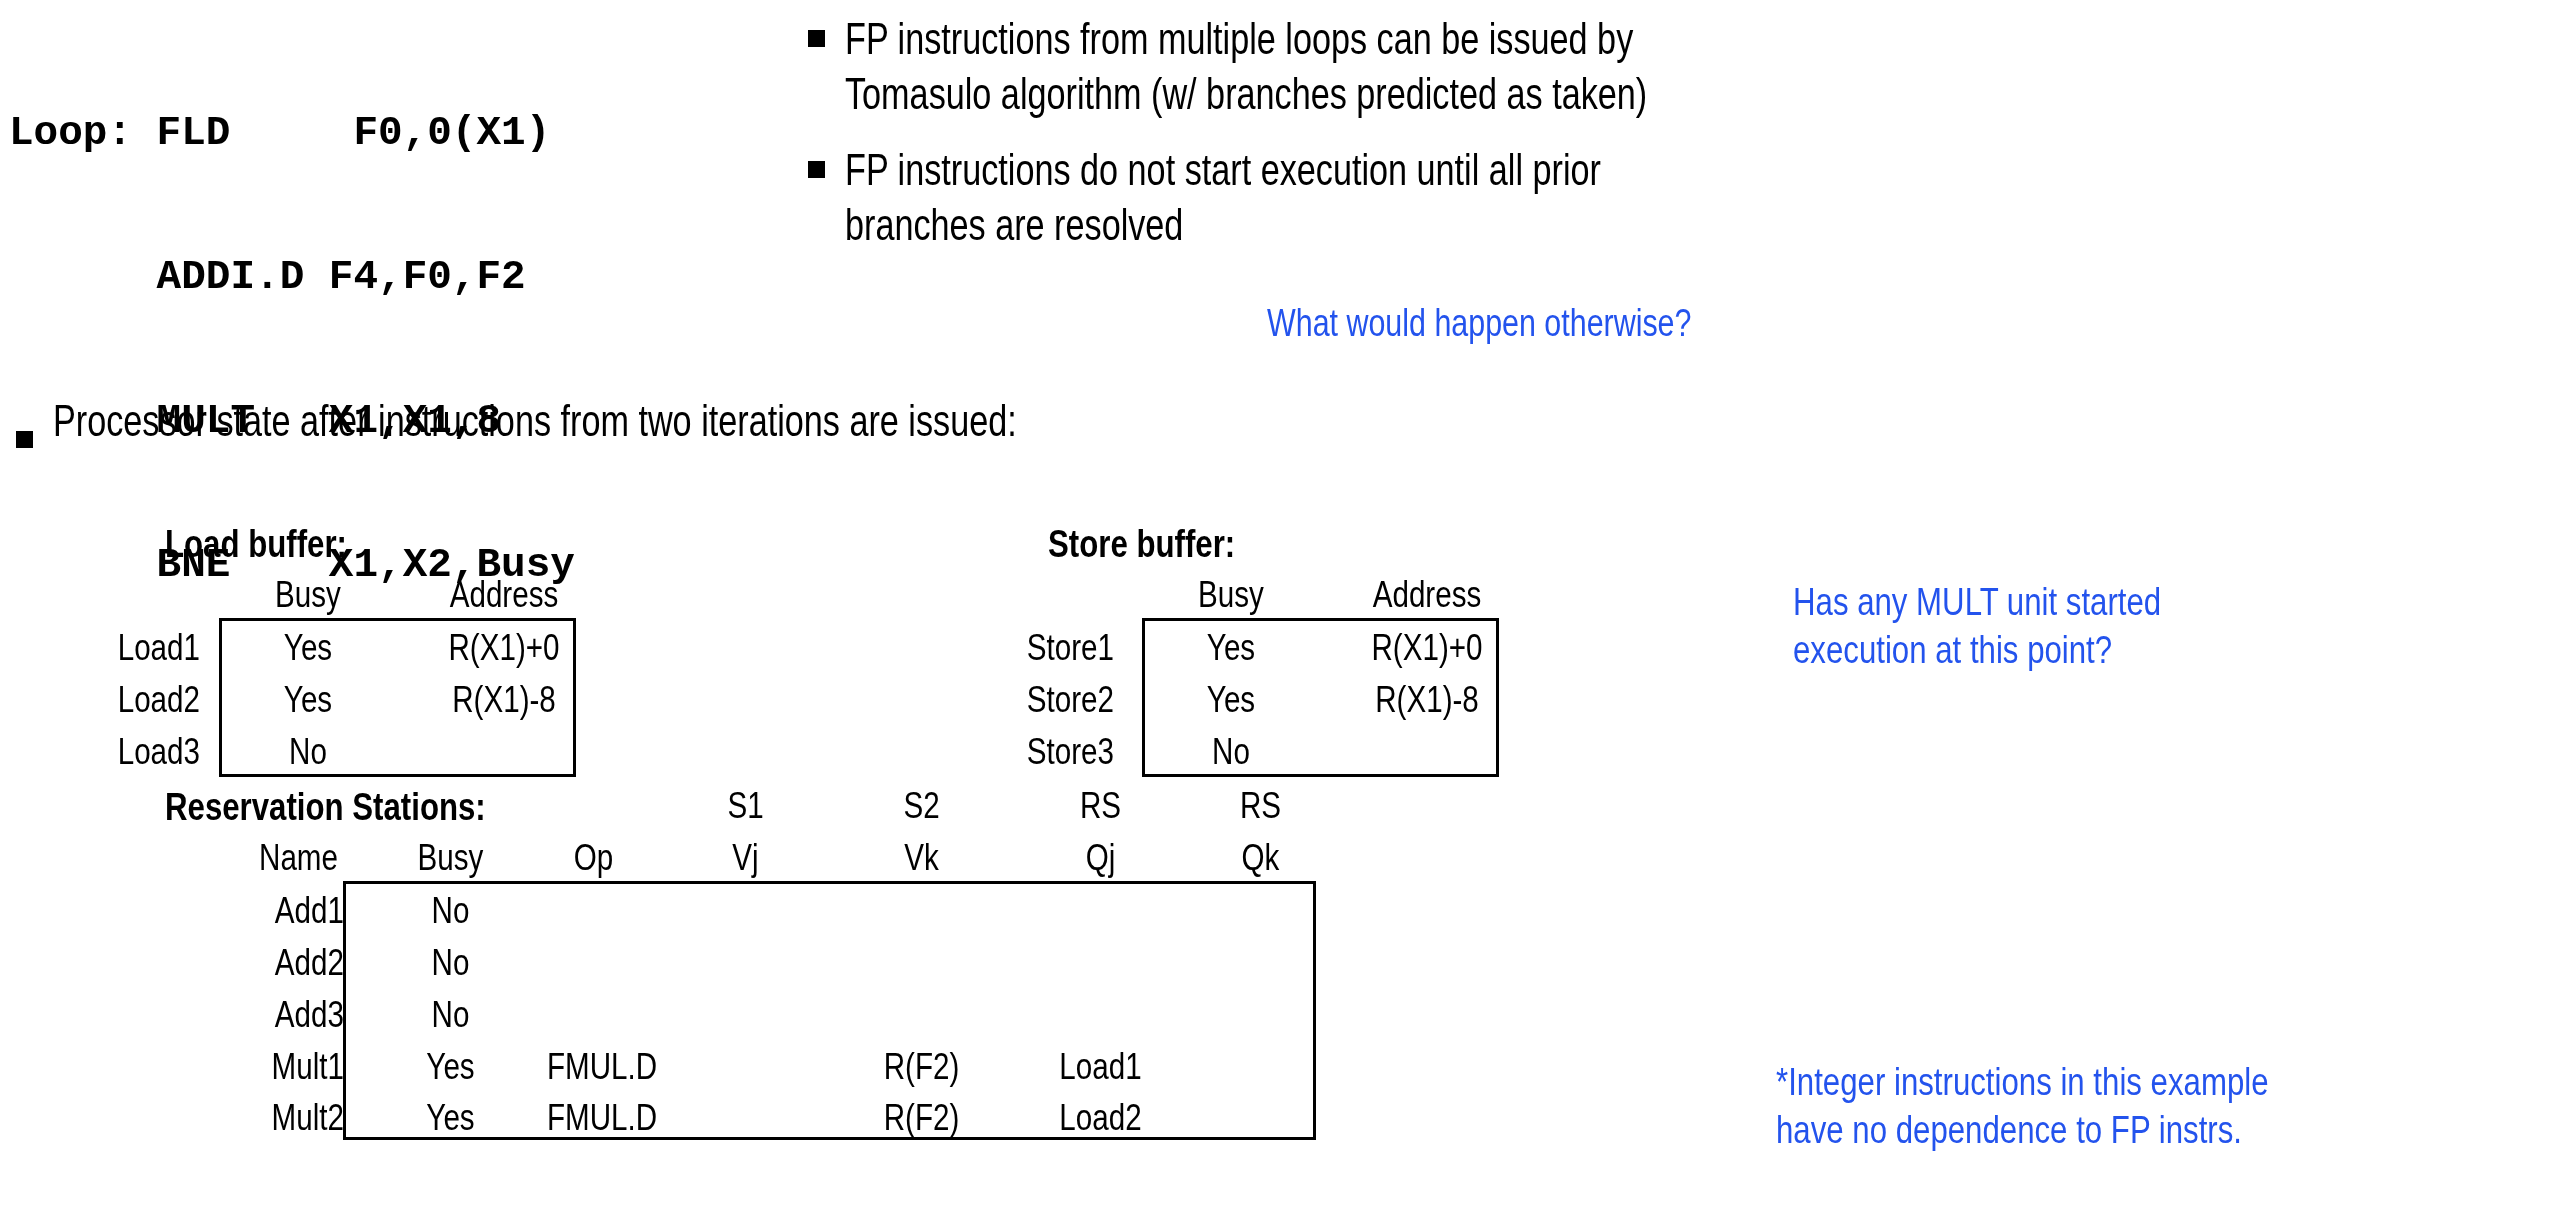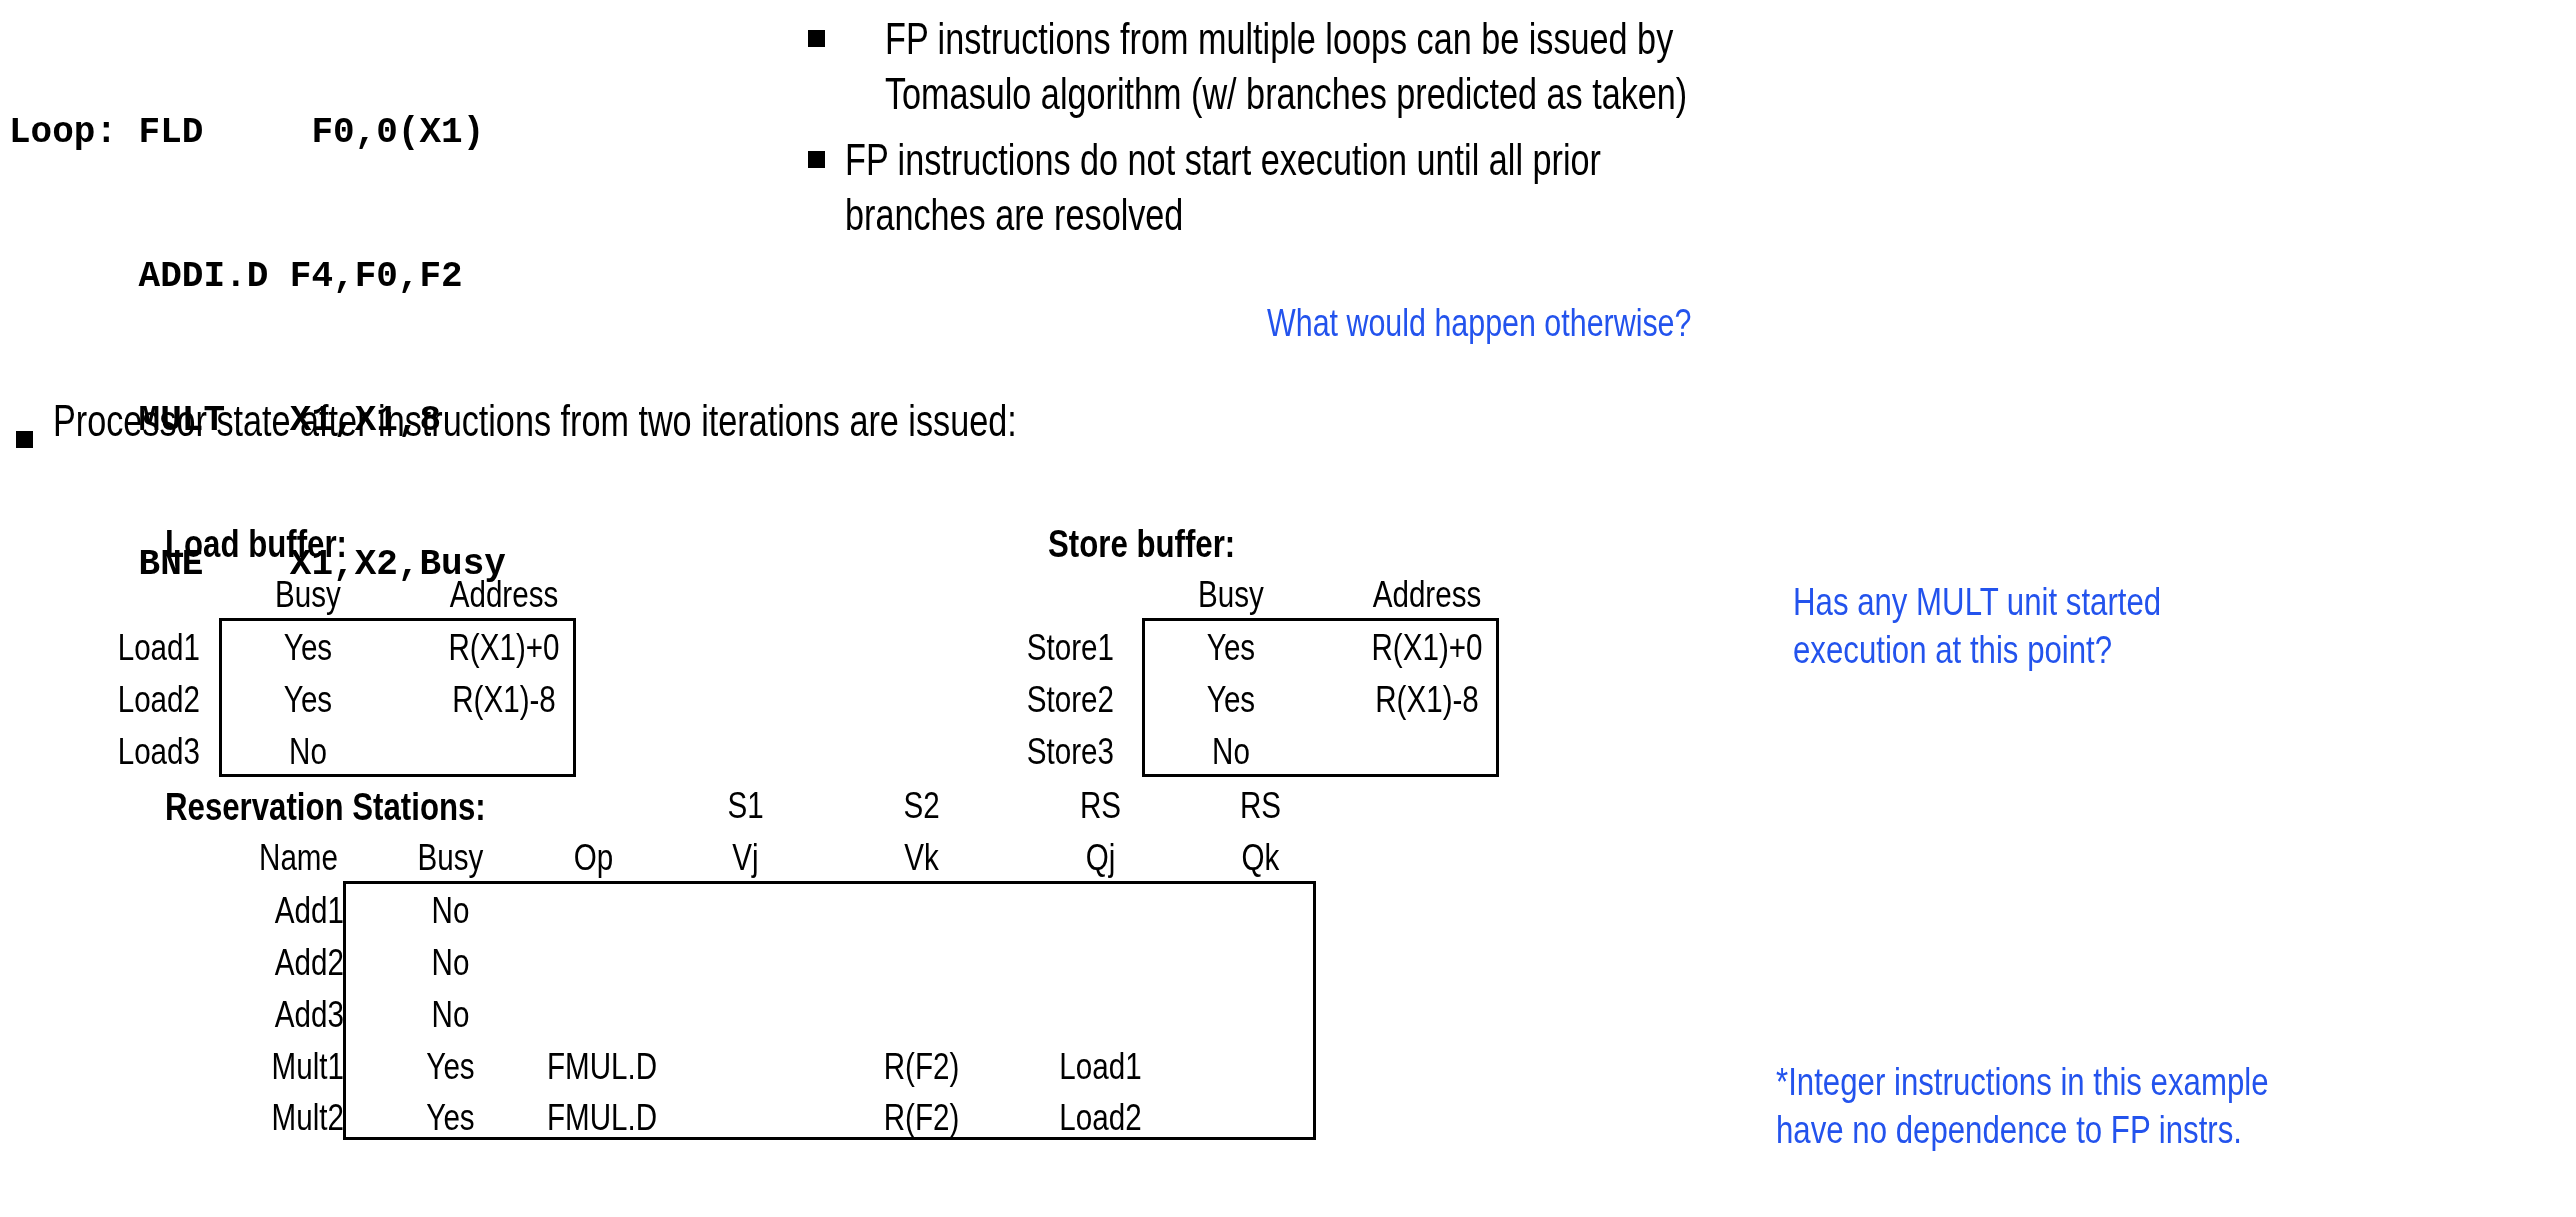--- a/index.html
+++ b/index.html
@@ -16,21 +16,21 @@
     color: #000000;
   }
   .abs { position: absolute; }
 
   
   #code-block {
     left: 9px;
     top: 12.5px;
     font-family: "Liberation Mono", "DejaVu Sans Mono", monospace;
     font-weight: bold;
-    font-size: 36px;
+    font-size: 41px;
     line-height: 48px;
     white-space: pre;
     letter-spacing: 0px;
   }
   .code-line { display: block; white-space: pre; }
   .bullet-row {
     display: flex;
     align-items: flex-start;
   }
   .bullet-sq {
@@ -44,21 +44,21 @@
   .bullet-text {
     font-family: "Liberation Sans", sans-serif;
     font-size: 45px;
     line-height: 55px;
     transform: scaleX(0.76);
     transform-origin: left top;
     white-space: nowrap;
   }
 
   #bullets-right { left: 808px; top: 10.7px; width: 1767px; }
-  #bullet1 { margin-bottom: 11px; gap: 40px; }
+  #bullet1 { margin-bottom: 21px; }
 
   .blue { color: #2353ED; }
   #inline-question {
     left: 1267px;
     top: 300px;
     font-size: 39px;
     line-height: 45px;
     transform: scaleX(0.78);
     transform-origin: left top;
     white-space: nowrap;

